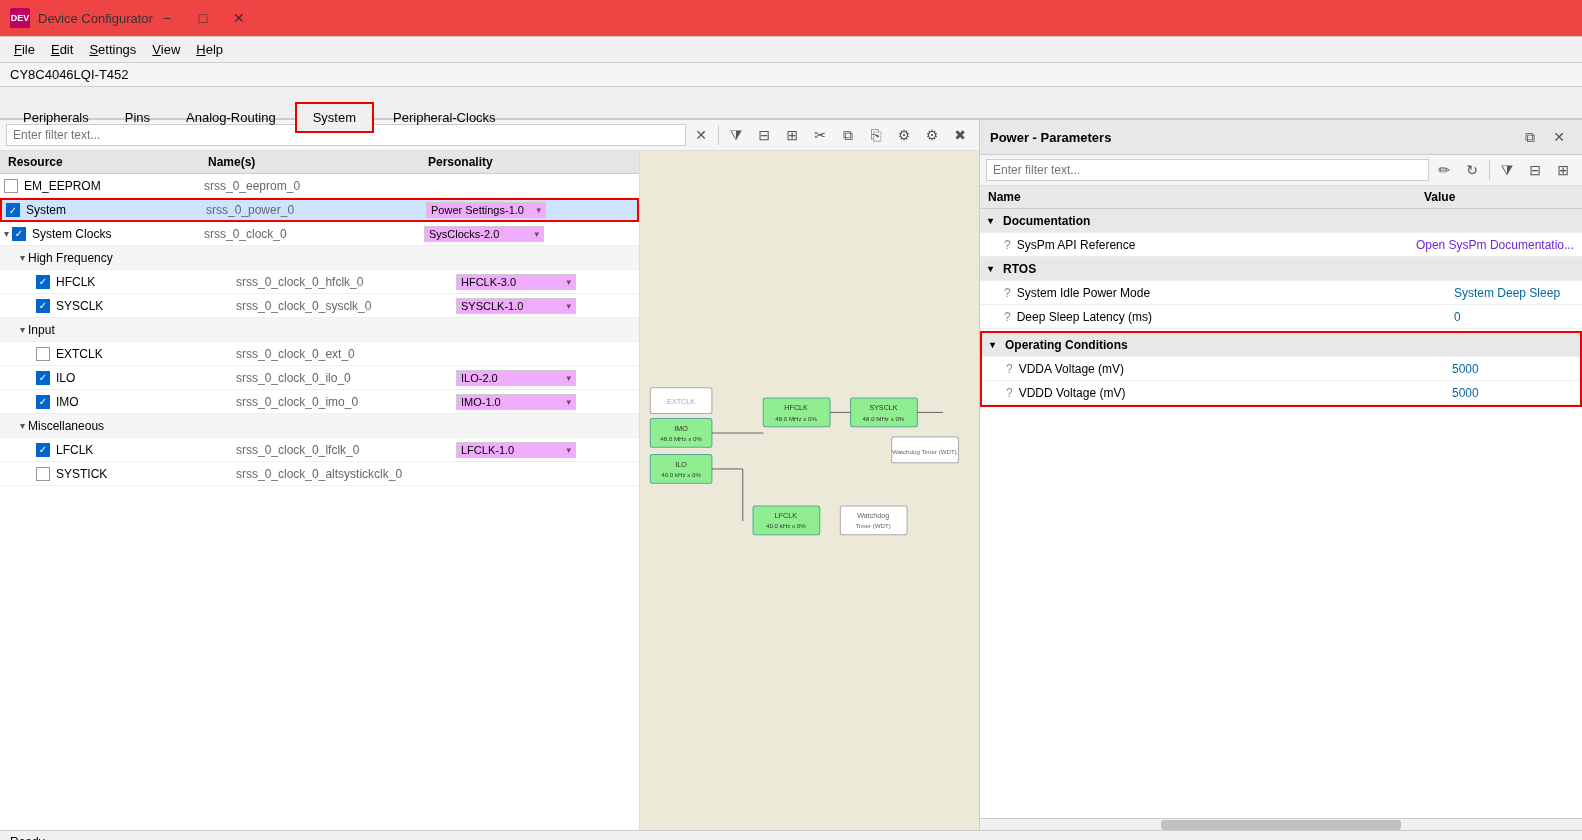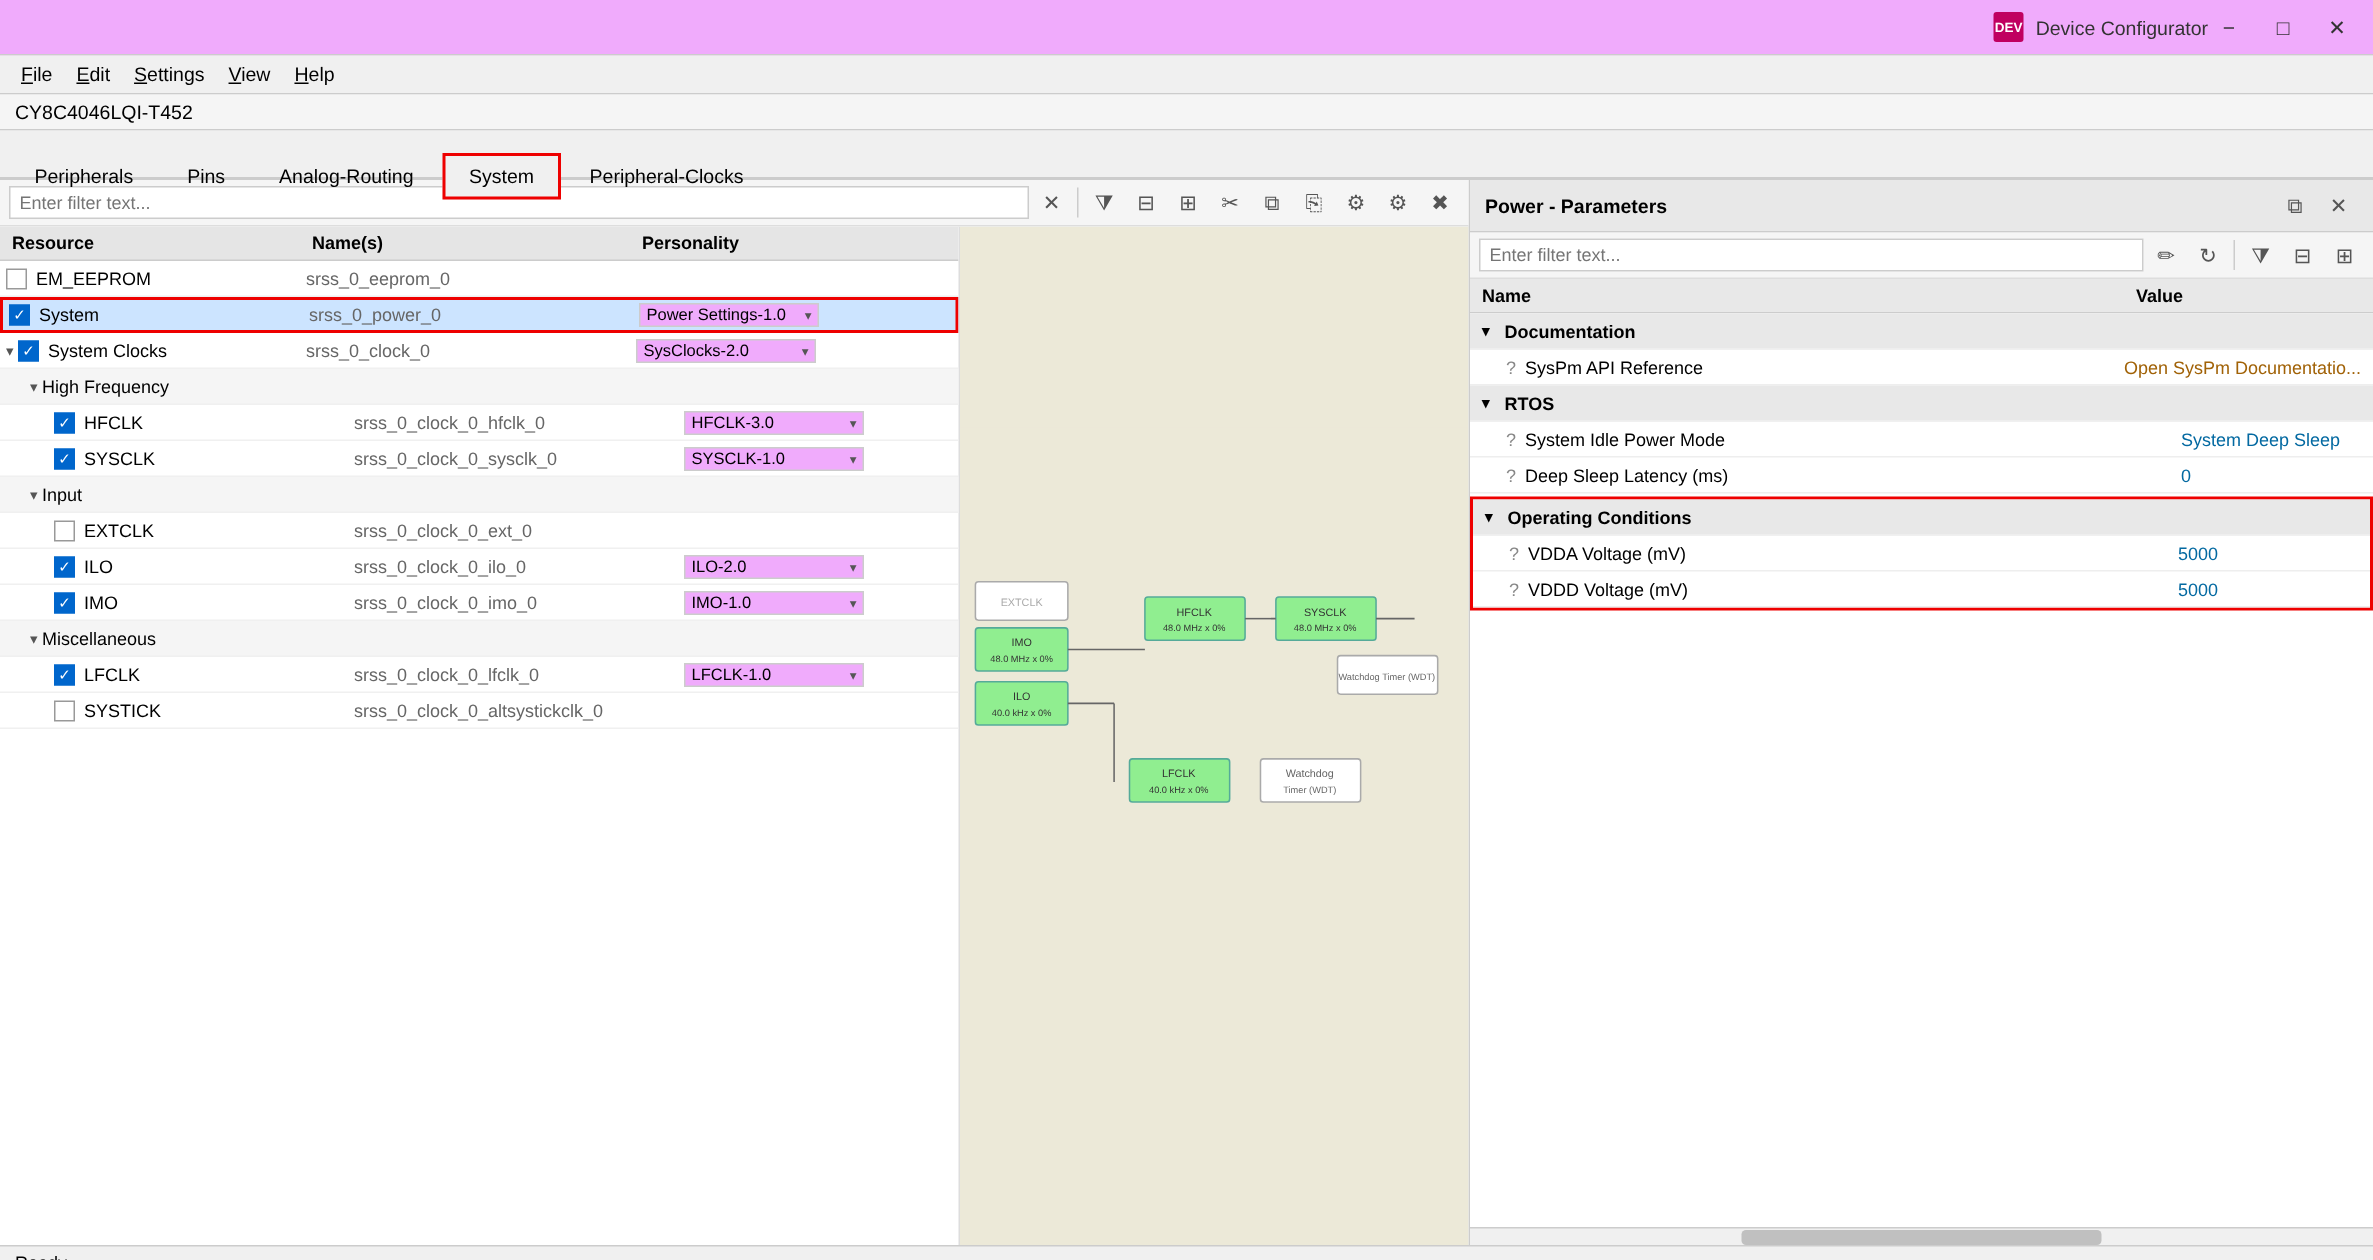--- a/index.html
+++ b/index.html
@@ -1,20 +1,20 @@
 <!DOCTYPE html>
 <html><head>
   <meta charset="utf-8">
   <style>
     * { box-sizing: border-box; margin: 0; padding: 0; }
     body { font-family: 'Segoe UI', Arial, sans-serif; font-size: 13px; background: #f0f0f0; user-select: none; }
 
     .title-bar {
-      display: flex; align-items: center; background: #f0abfc; padding: 6px 10px;
-      border-bottom: 1px solid #ccc; justify-content: flex-end;
+      display: flex; align-items: center; background: #ef4444; padding: 6px 10px;
+      border-bottom: 1px solid #ccc; justify-content: flex-start;
     }
     .title-bar-left { display: flex; align-items: center; gap: 8px; }
     .title-icon { width: 20px; height: 20px; background: #c00060; border-radius: 2px; display: flex; align-items: center; justify-content: center; }
     .title-icon span { color: white; font-size: 9px; font-weight: bold; }
     .title-text { font-size: 13px; color: #333; }
     .title-controls { display: flex; gap: 8px; }
     .title-btn { width: 28px; height: 24px; display: flex; align-items: center; justify-content: center; border: none; background: transparent; cursor: pointer; font-size: 14px; color: #333; }
 
     .menu-bar { display: flex; gap: 0; padding: 2px 6px; background: #f0f0f0; border-bottom: 1px solid #ccc; }
     .menu-item { padding: 3px 8px; cursor: pointer; font-size: 13px; }
@@ -385,21 +385,21 @@
         <div class="param-name">
           <span class="section-chevron">▾</span>
           <span>Documentation</span>
         </div>
       </div>
       <div class="params-row" style="padding-left:24px;">
         <div class="param-name">
           <span class="help-icon">?</span>
           <span>SysPm API Reference</span>
         </div>
-        <div class="param-value" style="color:#a16207;cursor:pointer;">Open SysPm Documentatio...</div>
+        <div class="param-value" style="color:#6d28d9;cursor:pointer;">Open SysPm Documentatio...</div>
       </div>
 
       <div class="params-row section-header">
         <div class="param-name">
           <span class="section-chevron">▾</span>
           <span>RTOS</span>
         </div>
       </div>
       <div class="params-row" style="padding-left:24px;">
         <div class="param-name">

